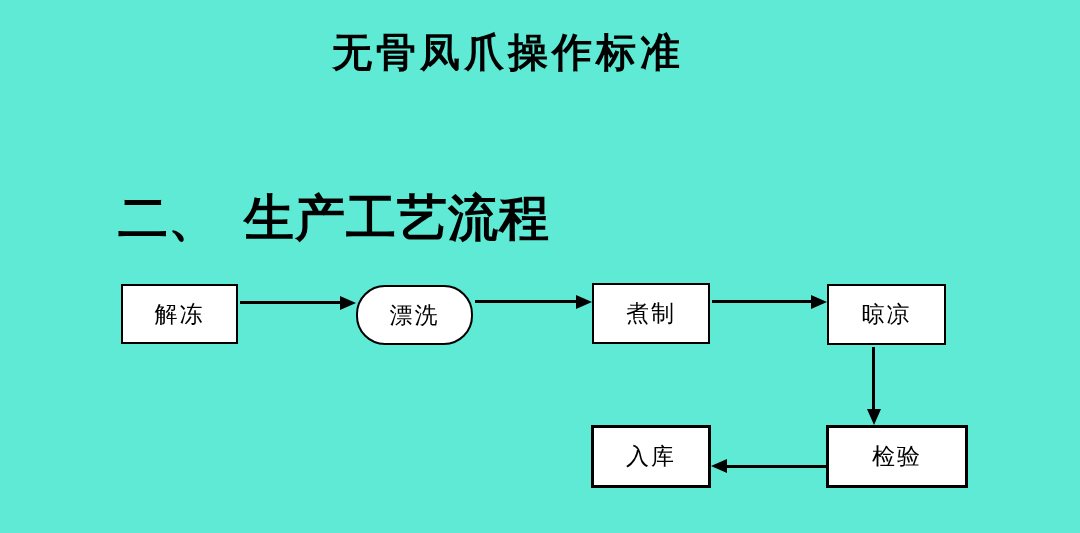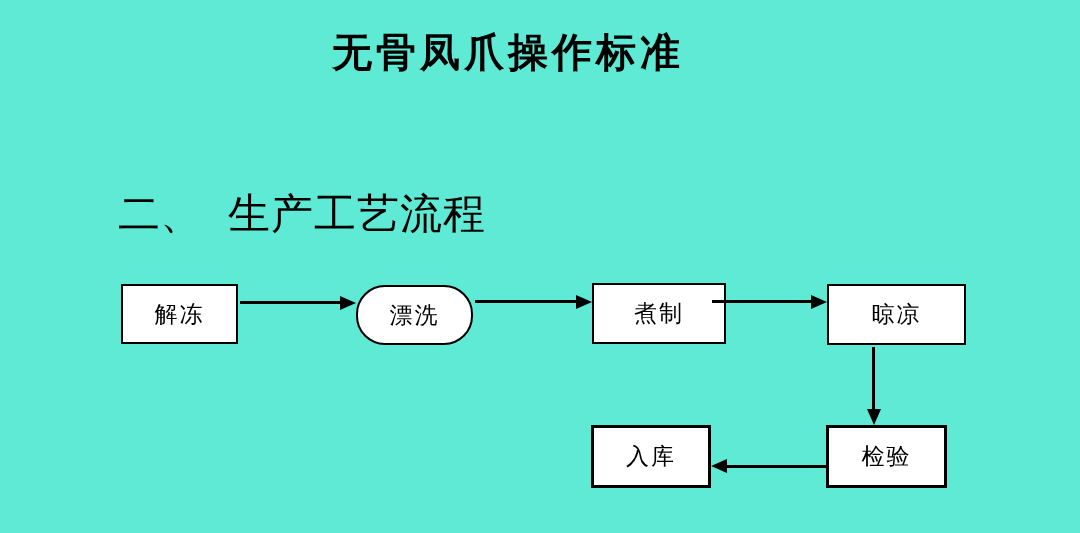--- a/index.html
+++ b/index.html
@@ -28,22 +28,22 @@
     line-height: 1.2;
     letter-spacing: 4px;
     color: #000000;
     white-space: nowrap;
   }
   .section-heading {
     position: absolute;
     top: 190px;
     left: 118px;
     font-family: "Liberation Serif", "DejaVu Serif", serif;
-    font-weight: 400;
-    font-size: 42px;
+    font-weight: 700;
+    font-size: 50px;
     line-height: 1.15;
     color: #000000;
     white-space: nowrap;
   }
   .section-heading .sec-title {
     display: inline-block;
     margin-left: 26px;
     letter-spacing: 1px;
   }
   .flow-node {
@@ -55,23 +55,23 @@
     align-items: center;
     justify-content: center;
     font-size: 23px;
     line-height: 1;
     letter-spacing: 2px;
     color: #000000;
   }
   .flow-node.thick { border-width: 3px; text-align: right; }
   .node-thaw      { left: 121px; top: 284px; width: 117px; height: 60px; }
   .node-rinse     { left: 356px; top: 285px; width: 117px; height: 60px; border-radius: 29px; }
-  .node-boil      { left: 592px; top: 283px; width: 134px; height: 61px; }
-  .node-cool      { left: 827px; top: 284px; width: 139px; height: 61px; }
-  .node-inspect   { left: 826px; top: 425px; width: 121px; height: 63px; }
+  .node-boil      { left: 592px; top: 283px; width: 118px; height: 61px; }
+  .node-cool      { left: 827px; top: 284px; width: 119px; height: 61px; }
+  .node-inspect   { left: 826px; top: 425px; width: 142px; height: 63px; }
   .node-warehouse { left: 591px; top: 425px; width: 120px; height: 63px; }
 
   .arrow-line {
     position: absolute;
     background: #000000;
   }
   .arrow-head {
     position: absolute;
     width: 0;
     height: 0;

